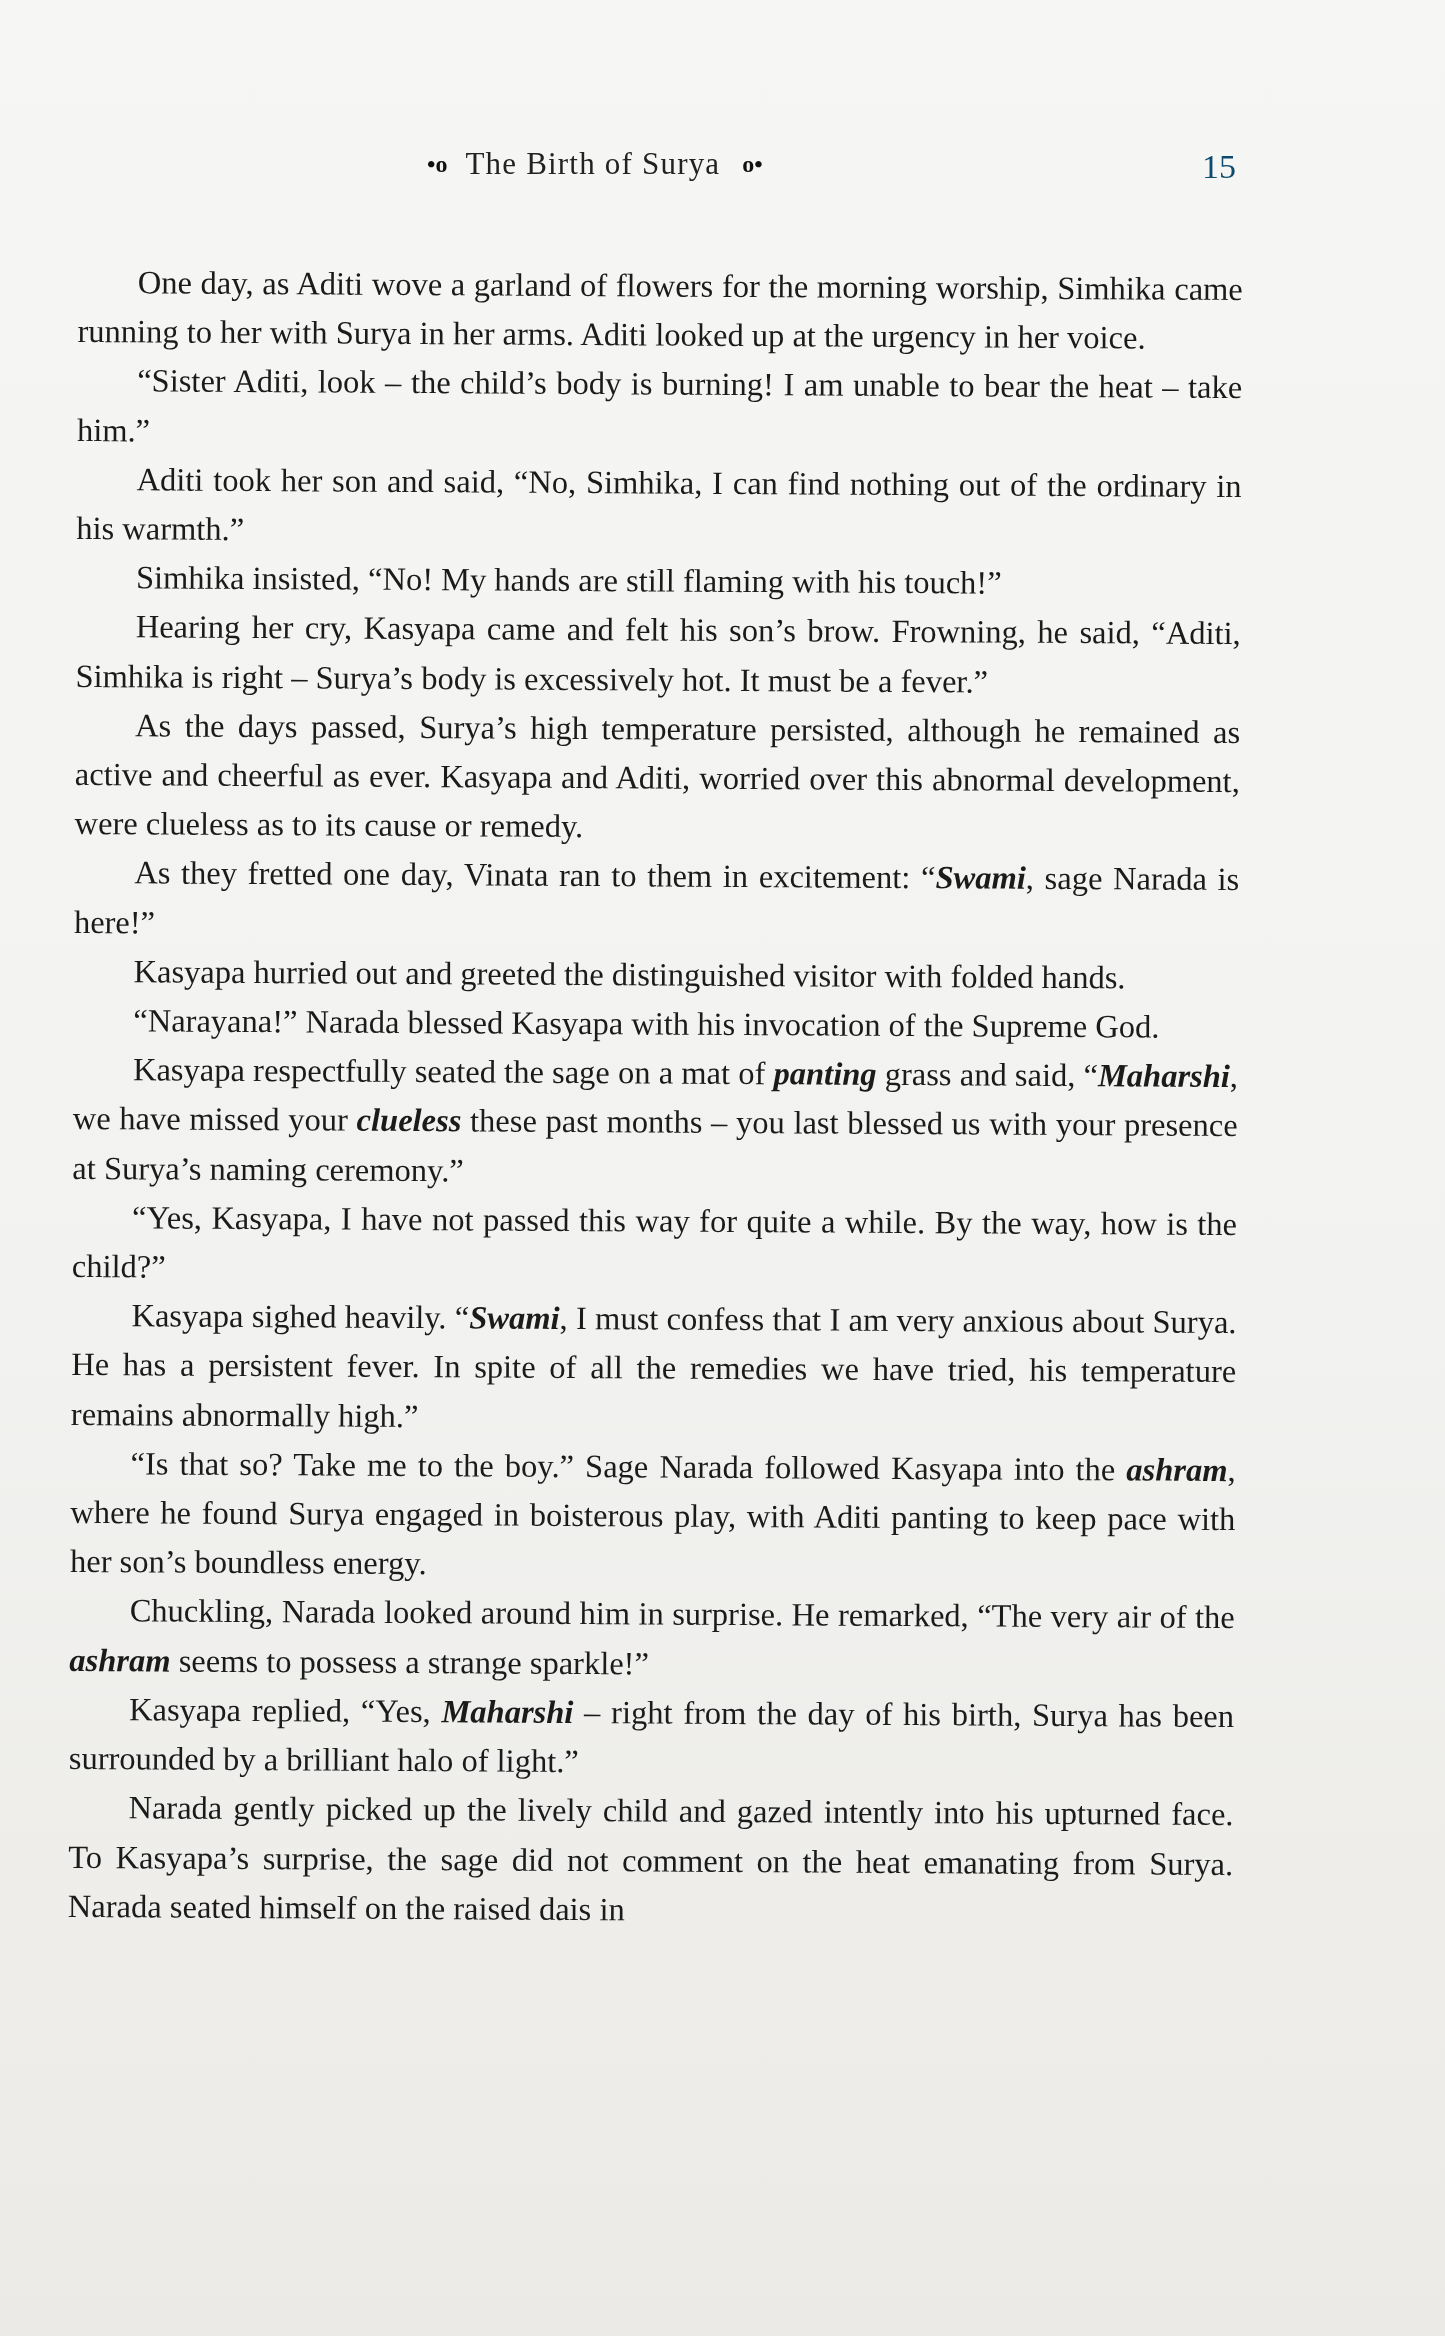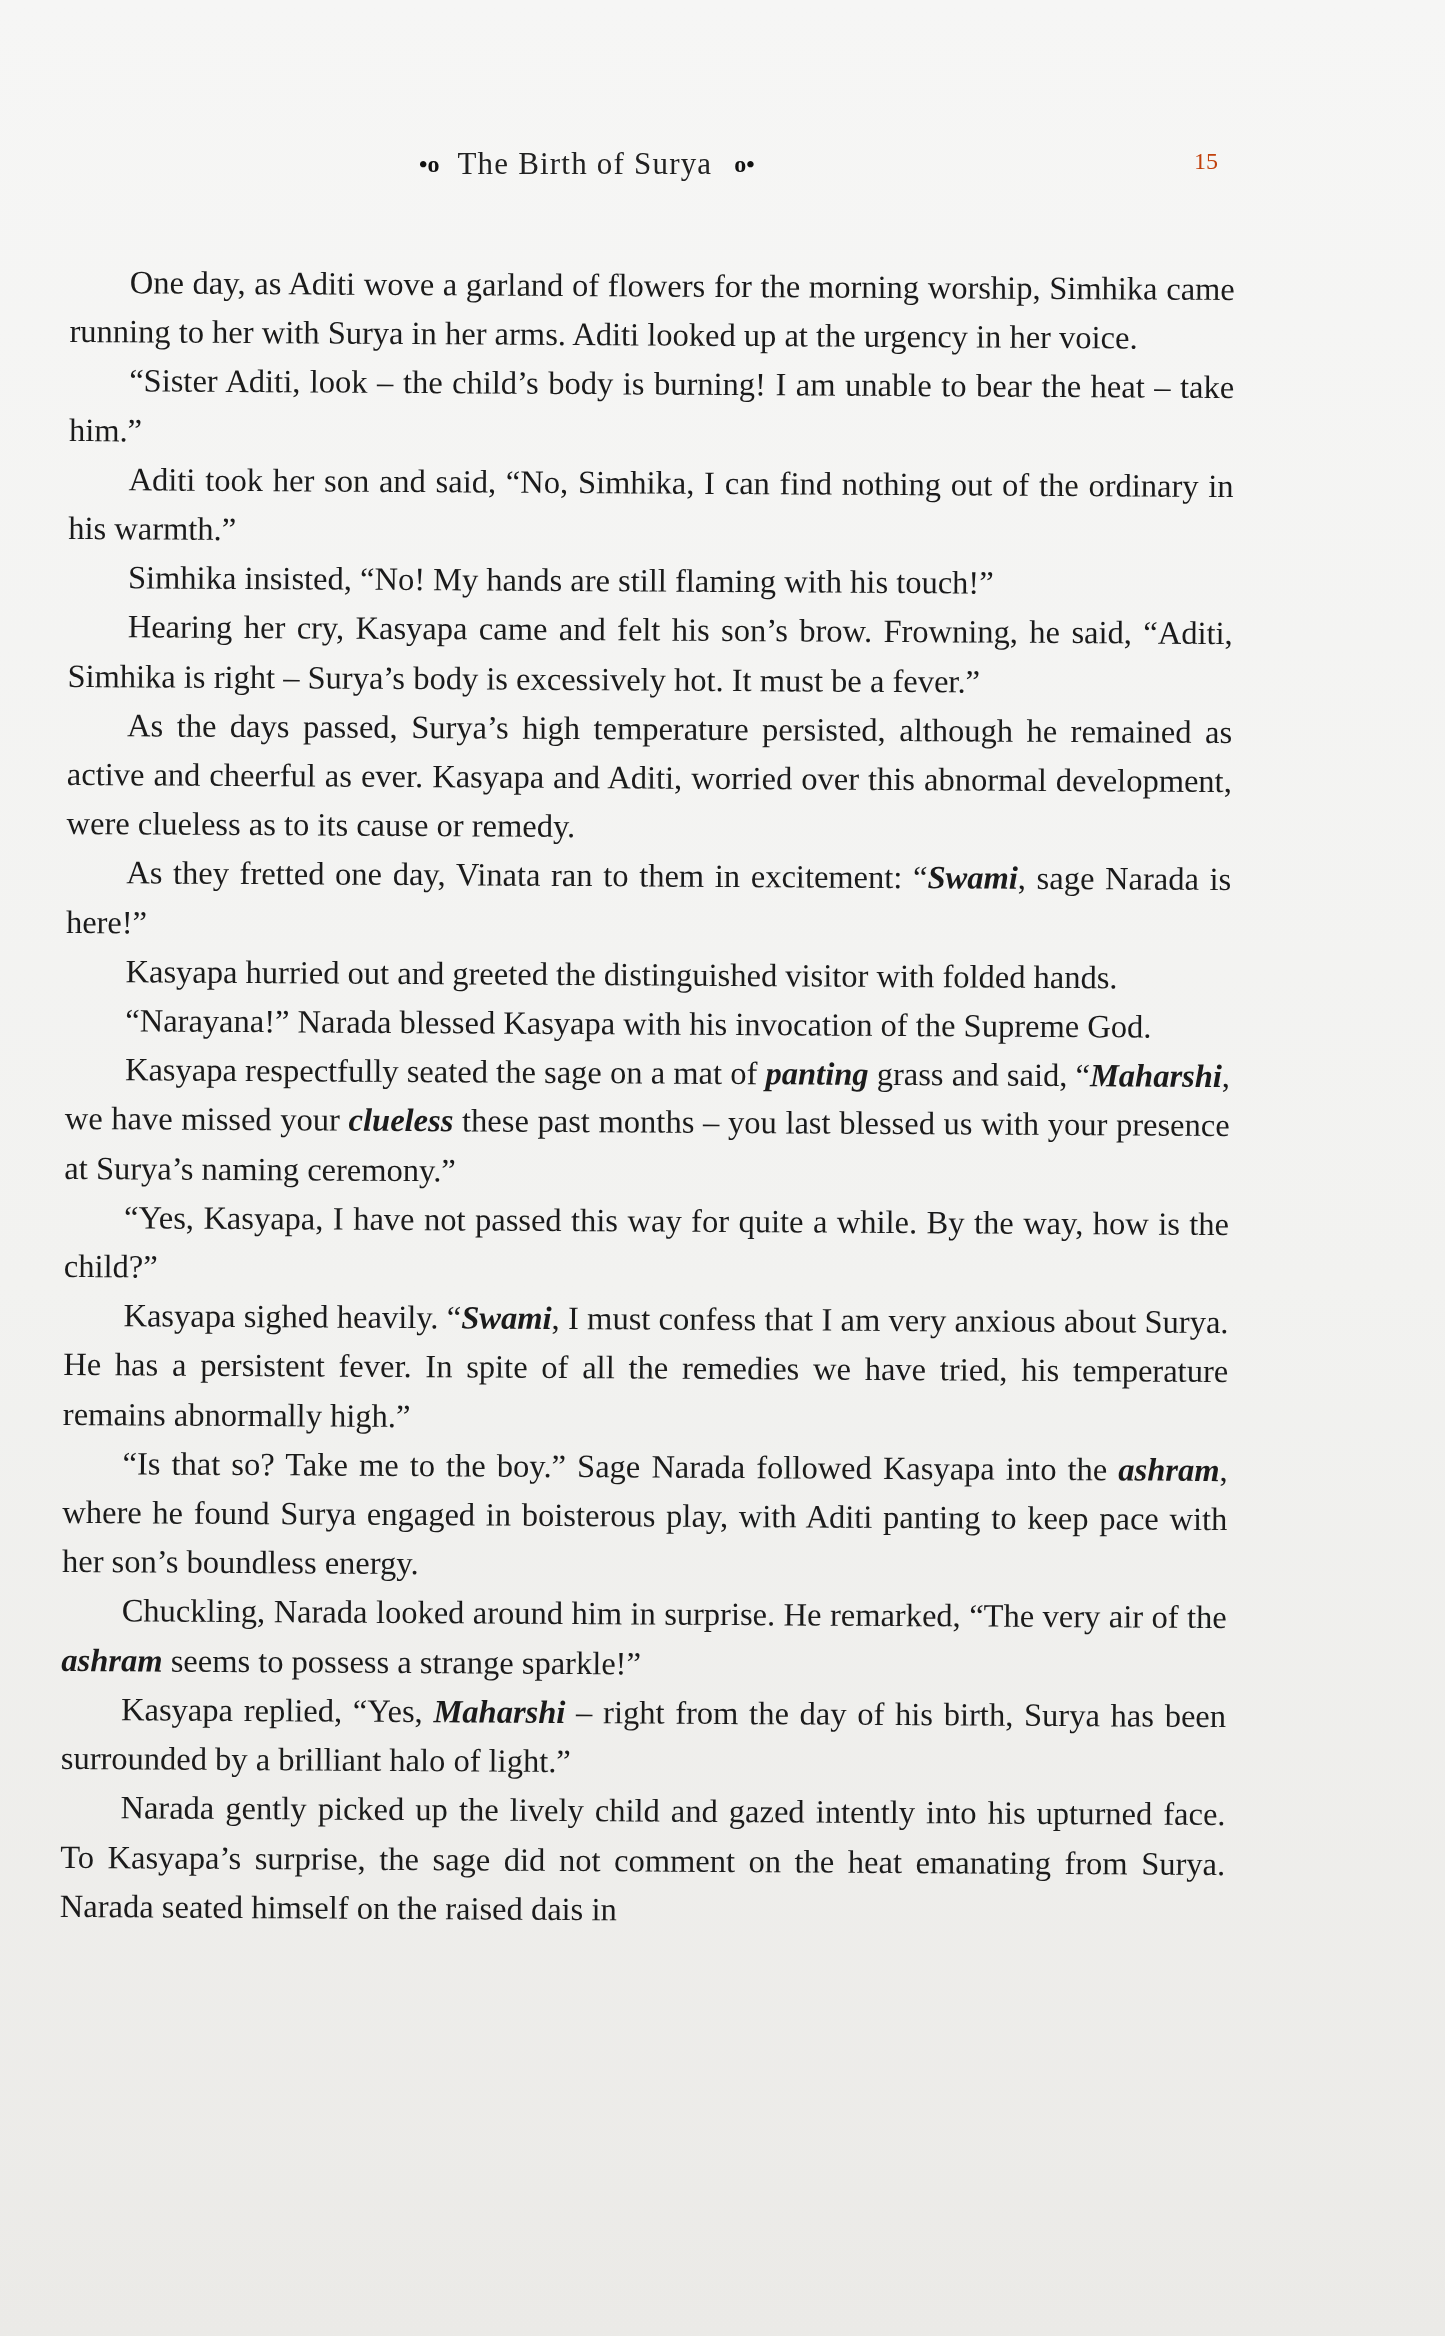--- a/index.html
+++ b/index.html
@@ -10,21 +10,21 @@
     width: 1445px;
     height: 2336px;
     background: linear-gradient(180deg, #f6f6f5 0%, #f2f2f0 55%, #ebeae7 100%);
     position: relative;
     overflow: hidden;
     font-family: "Liberation Serif", "DejaVu Serif", serif;
     color: #1b1b1b;
   }
   .page {
     position: absolute;
-    left: 4px; top: 0;
+    left: 12px; top: 0;
     width: 1330px; height: 2336px;
   }
   .running-head {
     position: absolute;
     top: 146px;
     left: 415px;
     font-size: 31px;
     letter-spacing: 1.2px;
     color: #222;
     white-space: nowrap;
@@ -35,22 +35,22 @@
     letter-spacing: 0;
     color: #111;
     vertical-align: 2px;
   }
   .ornament.left { margin-right: 18px; }
   .ornament.right { margin-left: 22px; }
   .page-number {
     position: absolute;
     top: 148px;
     left: 1190px;
-    font-size: 24px;
-    color: #c2410c;
+    font-size: 34px;
+    color: #0c4a6e;
   }
   .body-text {
     position: absolute;
     top: 258px;
     left: 66px;
     width: 1165px;
     font-size: 32.5px;
     line-height: 49.2px;
     text-align: justify;
     transform: rotate(0.35deg);

